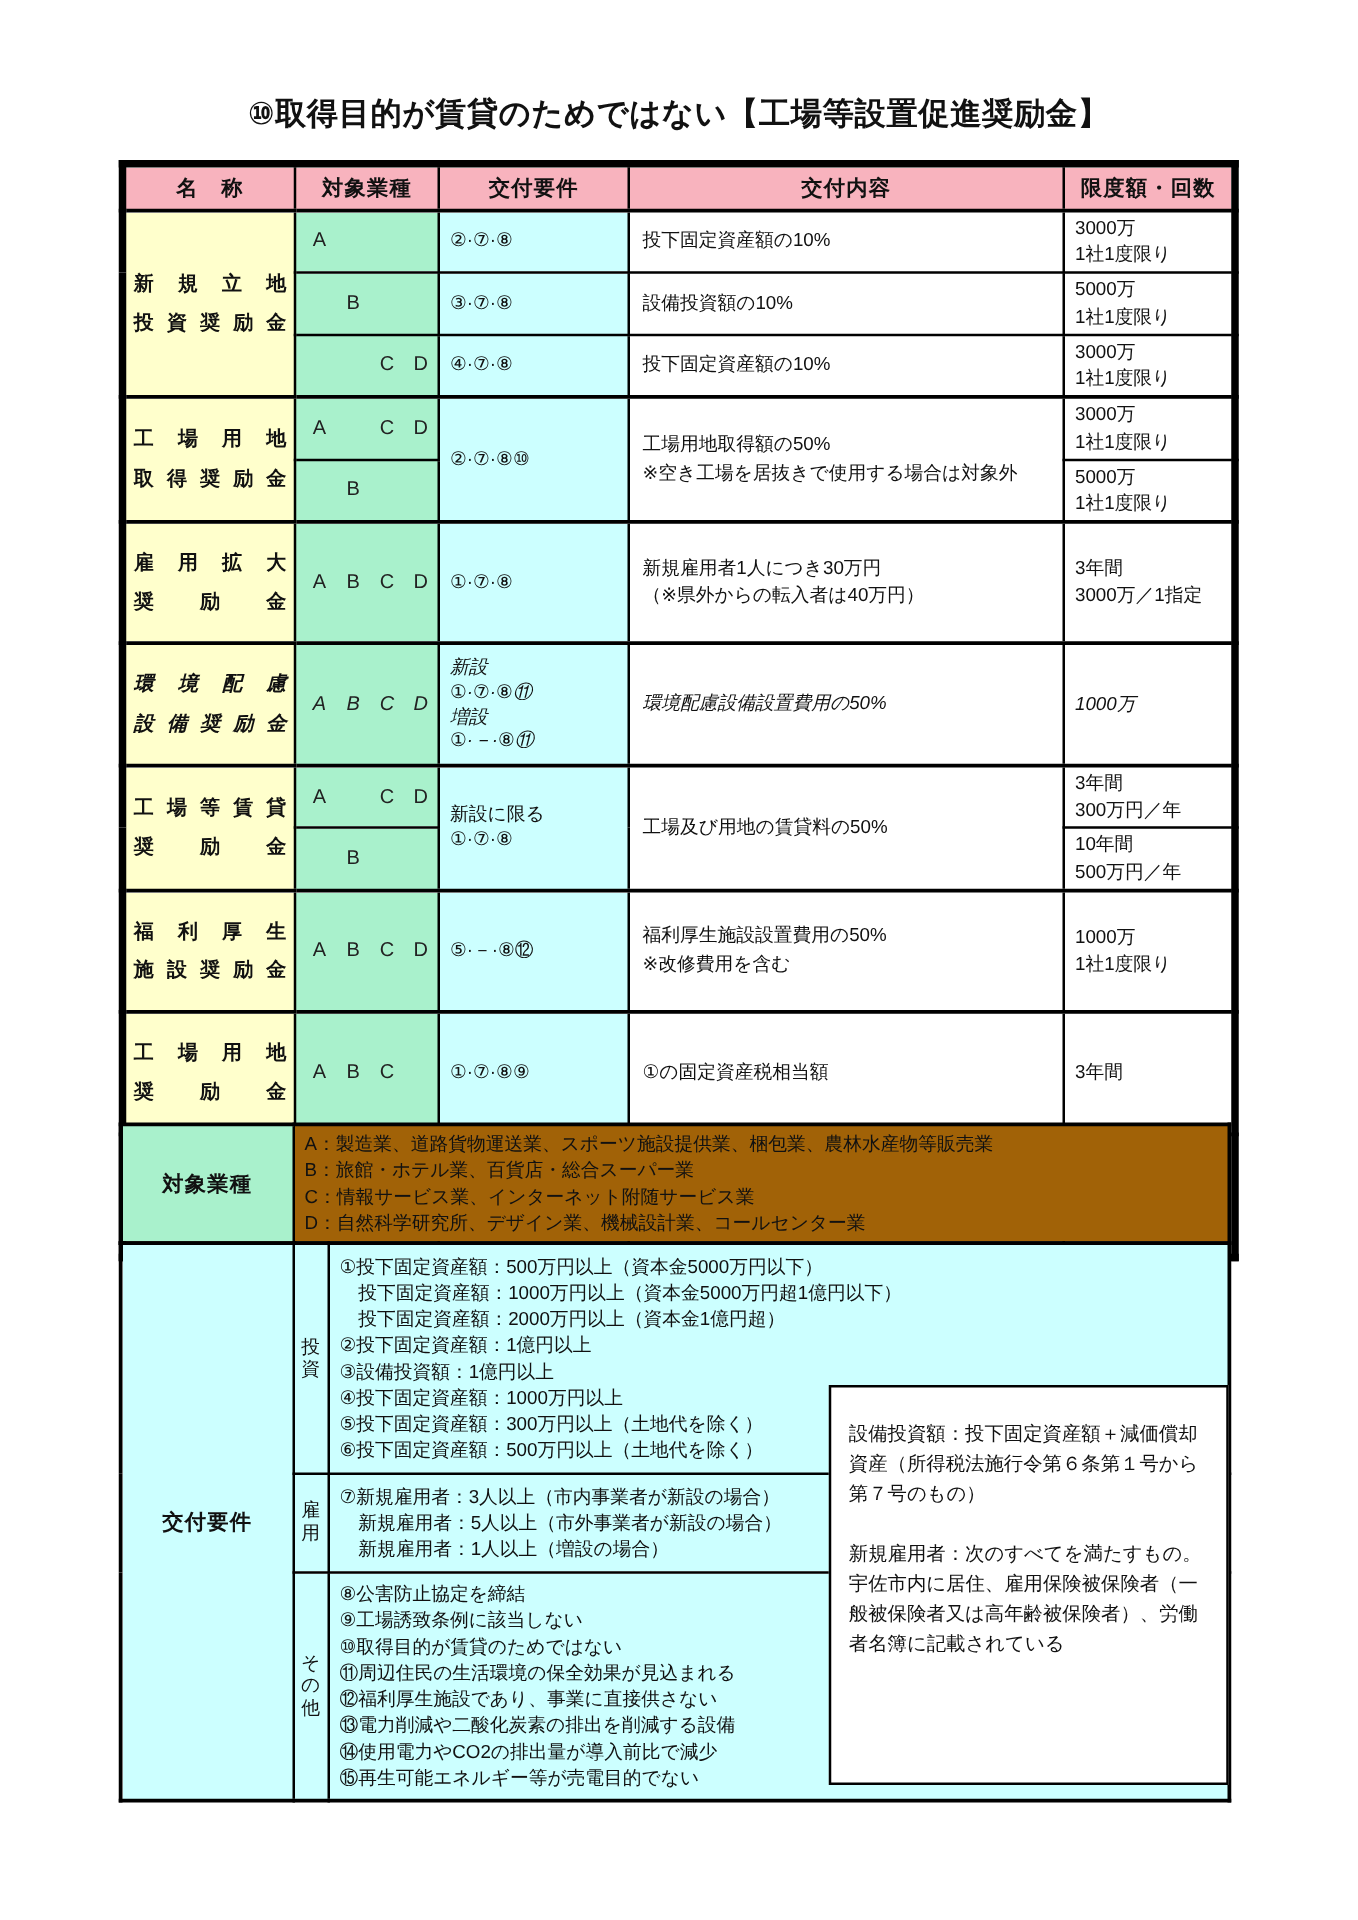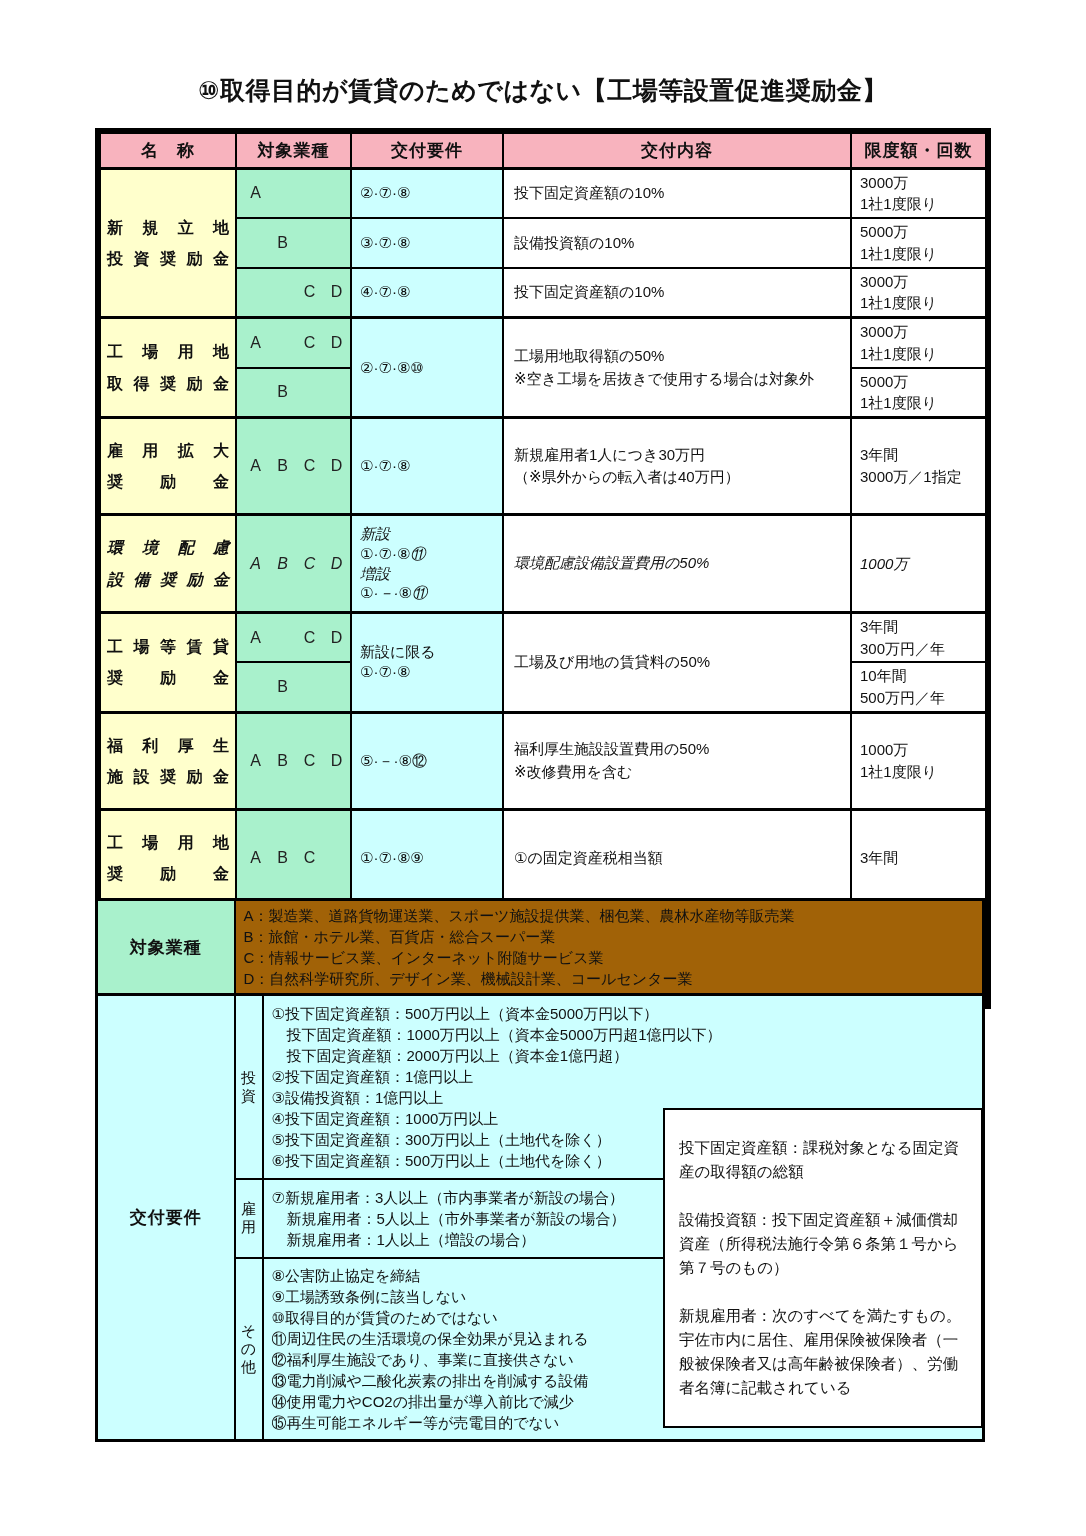--- a/index.html
+++ b/index.html
@@ -355,18 +355,17 @@
 ⑪周辺住民の生活環境の保全効果が見込まれる
 ⑫福利厚生施設であり、事業に直接供さない
 ⑬電力削減や二酸化炭素の排出を削減する設備
 ⑭使用電力やCO2の排出量が導入前比で減少
 ⑮再生可能エネルギー等が売電目的でない</td>
     </tr>
   </tbody>
     </table>
 
   <div id="note-box">
-    <p>投下固定資産額：課税対象となる固定資産の取得額の総額</p>
     <p>設備投資額：投下固定資産額＋減価償却資産（所得税法施行令第６条第１号から第７号のもの）</p>
     <p>新規雇用者：次のすべてを満たすもの。宇佐市内に居住、雇用保険被保険者（一般被保険者又は高年齢被保険者）、労働者名簿に記載されている</p>
   </div>
 
 </div>
 
 </body></html>

